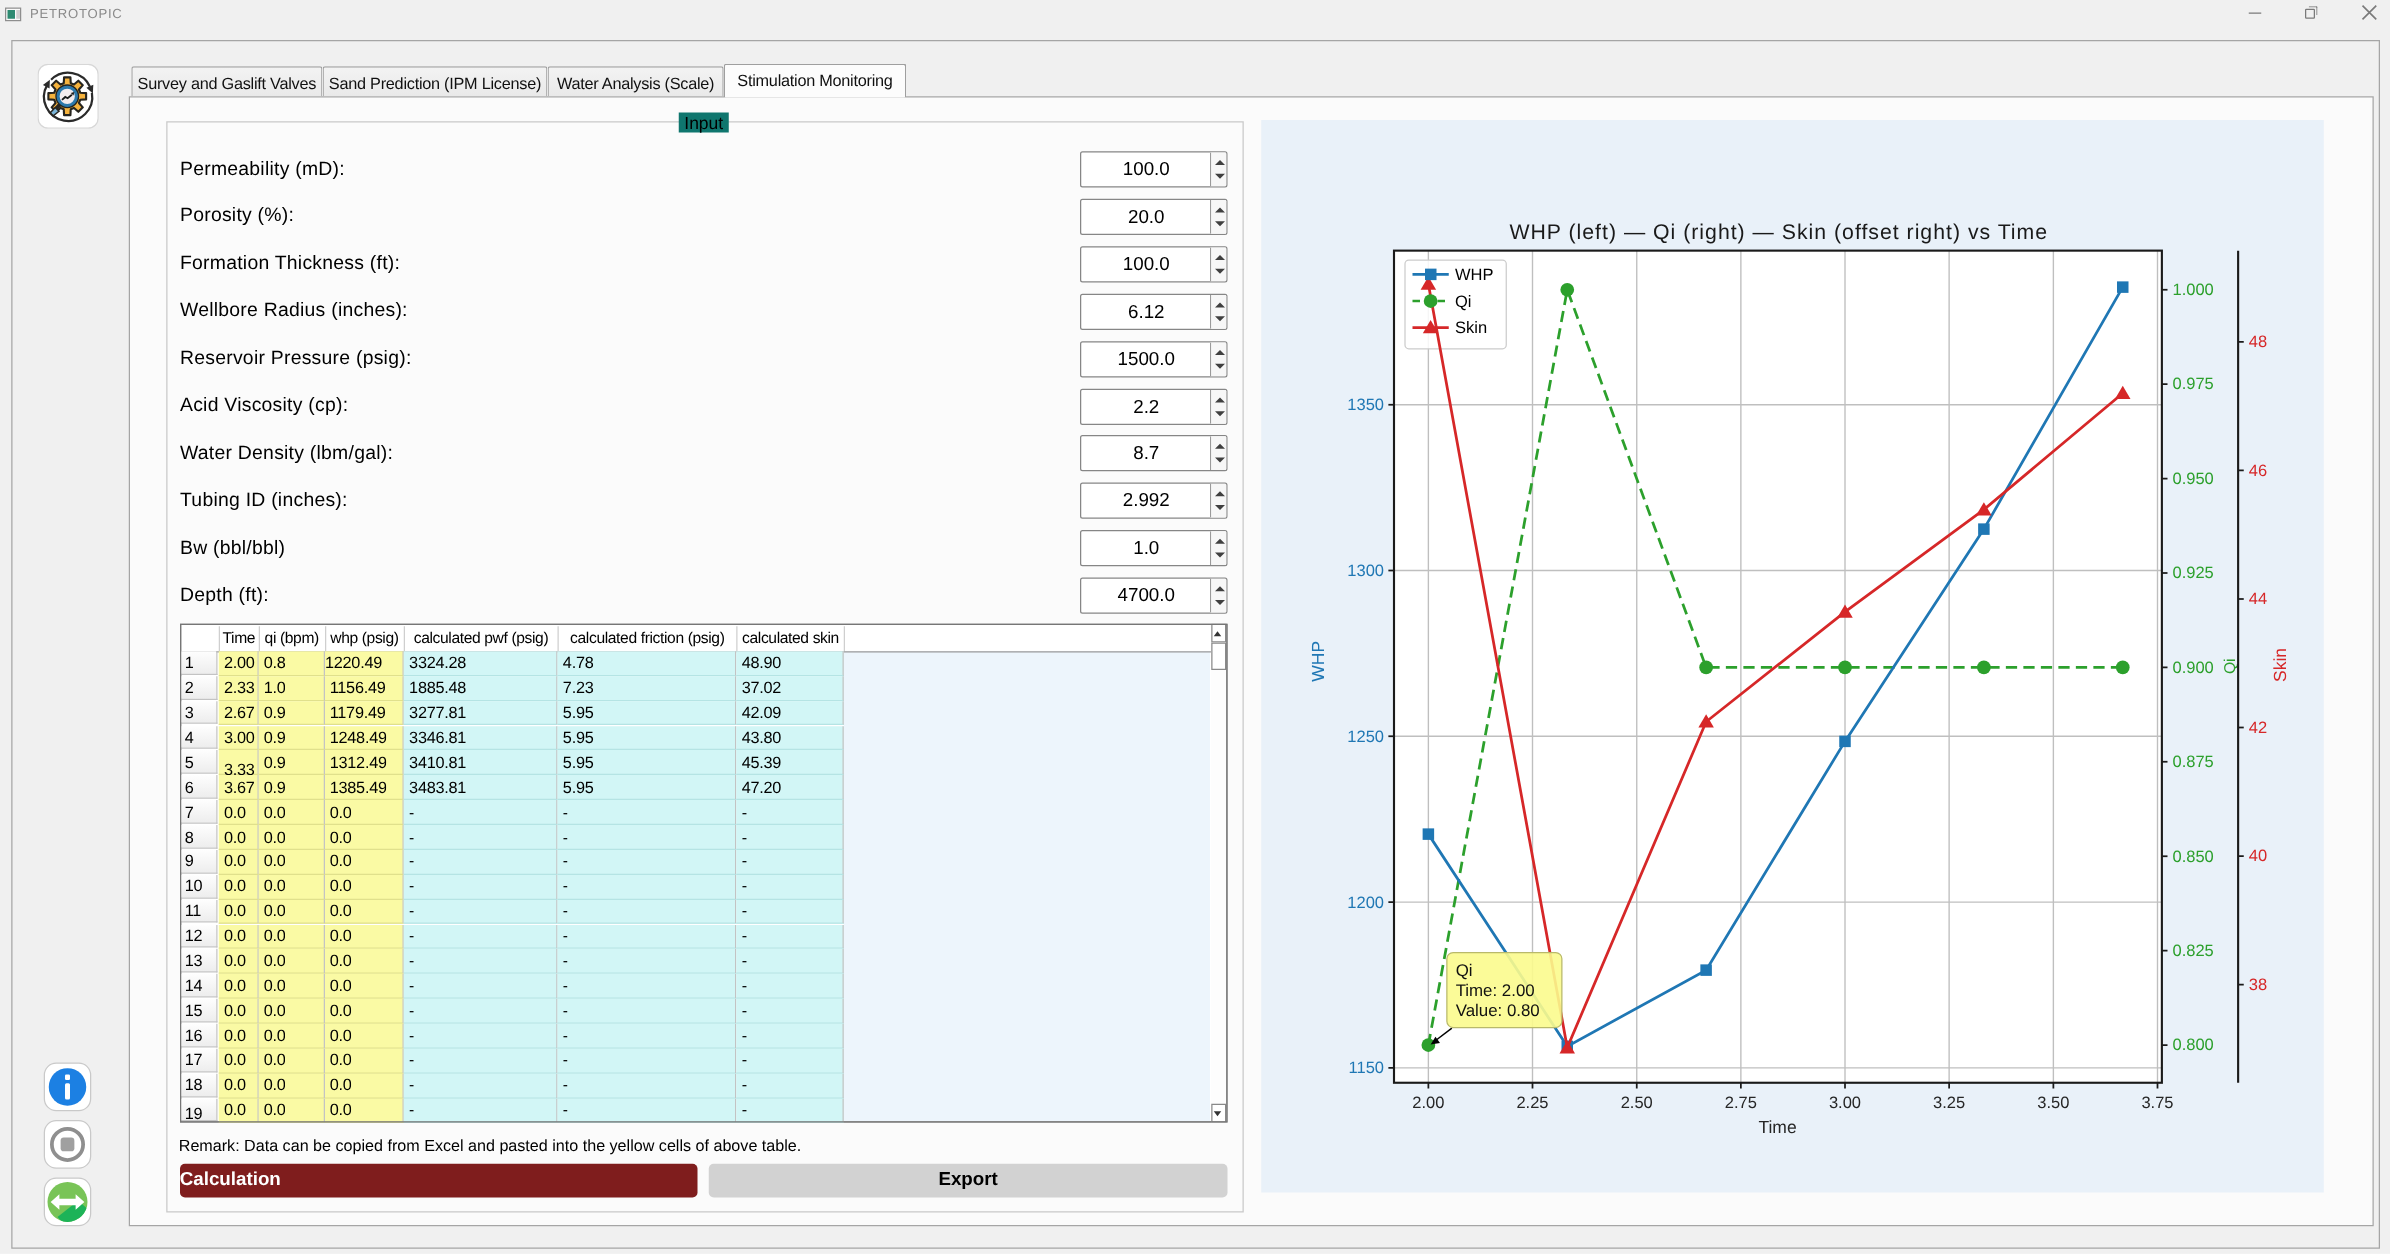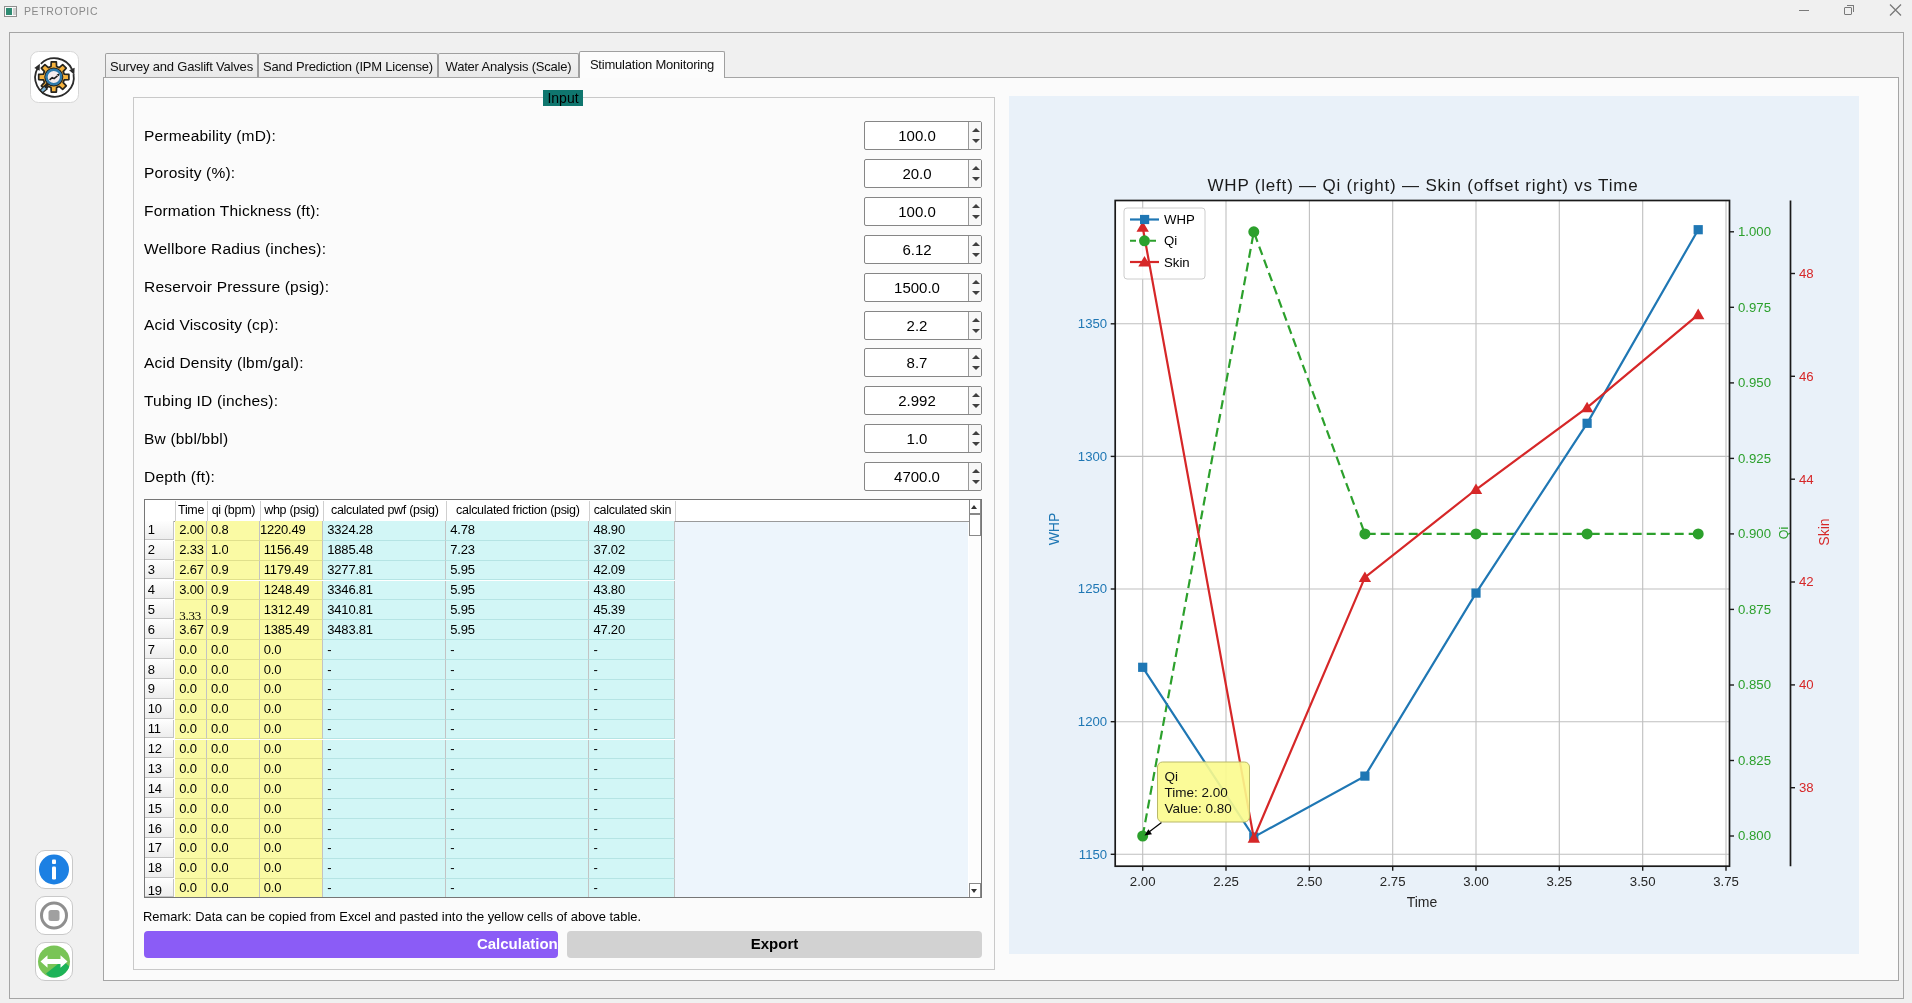--- a/index.html
+++ b/index.html
@@ -118,21 +118,21 @@
     </div>
   </div>
 <div class="abs lbl" style="left:144px;top:316.0px;">Acid Viscosity (cp):</div>
 <div class="spin" style="top:310.5px;">
     <div class="val">2.2</div>
     <div class="btns">
       <div class="up"></div>
       <div class="dn"></div>
     </div>
   </div>
-<div class="abs lbl" style="left:144px;top:353.9px;">Acid Density (lbm/gal):</div>
+<div class="abs lbl" style="left:144px;top:353.9px;">Water Density (lbm/gal):</div>
 <div class="spin" style="top:348.4px;">
     <div class="val">8.7</div>
     <div class="btns">
       <div class="up"></div>
       <div class="dn"></div>
     </div>
   </div>
 <div class="abs lbl" style="left:144px;top:391.8px;">Tubing ID (inches):</div>
 <div class="spin" style="top:386.3px;">
     <div class="val">2.992</div>
@@ -225,21 +225,21 @@
 <div class="cell" style="left:263.8px;top:582.0px;">1248.49</div>
 <div class="abs" style="left:323.3px;top:580.5px;width:123.0px;height:19.87px;background:#d2f6f6;border-right:1px solid #c3c3c3;border-bottom:1px solid #b5e4e4;"></div>
 <div class="cell" style="left:327.3px;top:582.0px;">3346.81</div>
 <div class="abs" style="left:446.3px;top:580.5px;width:143.1px;height:19.87px;background:#d2f6f6;border-right:1px solid #c3c3c3;border-bottom:1px solid #b5e4e4;"></div>
 <div class="cell" style="left:450.3px;top:582.0px;">5.95</div>
 <div class="abs" style="left:589.4px;top:580.5px;width:86.0px;height:19.87px;background:#d2f6f6;border-right:1px solid #c3c3c3;border-bottom:1px solid #b5e4e4;"></div>
 <div class="cell" style="left:593.4px;top:582.0px;">43.80</div>
 <div class="abs" style="left:143.8px;top:600.4px;width:30.4px;height:18.9px;background:linear-gradient(#fefefe,#ededed);border-right:1px solid #c3c3c3;border-bottom:1px solid #c3c3c3;"></div>
 <div class="cell" style="left:147.8px;top:601.9px;">5</div>
 <div class="abs" style="left:175.2px;top:600.4px;width:31.8px;height:19.87px;background:#fafaa4;border-right:1px solid #c3c3c3;border-bottom:1px solid #e0e08c;"></div>
-<div class="cell" style="left:179.2px;top:608px;font-family:Liberation Serif, serif;">3.33</div>
+<div class="cell" style="left:179.2px;top:608px;">3.33</div>
 <div class="abs" style="left:207.0px;top:600.4px;width:52.8px;height:19.87px;background:#fafaa4;border-right:1px solid #c3c3c3;border-bottom:1px solid #e0e08c;"></div>
 <div class="cell" style="left:211.0px;top:601.9px;">0.9</div>
 <div class="abs" style="left:259.8px;top:600.4px;width:63.5px;height:19.87px;background:#fafaa4;border-right:1px solid #c3c3c3;border-bottom:1px solid #e0e08c;"></div>
 <div class="cell" style="left:263.8px;top:601.9px;">1312.49</div>
 <div class="abs" style="left:323.3px;top:600.4px;width:123.0px;height:19.87px;background:#d2f6f6;border-right:1px solid #c3c3c3;border-bottom:1px solid #b5e4e4;"></div>
 <div class="cell" style="left:327.3px;top:601.9px;">3410.81</div>
 <div class="abs" style="left:446.3px;top:600.4px;width:143.1px;height:19.87px;background:#d2f6f6;border-right:1px solid #c3c3c3;border-bottom:1px solid #b5e4e4;"></div>
 <div class="cell" style="left:450.3px;top:601.9px;">5.95</div>
 <div class="abs" style="left:589.4px;top:600.4px;width:86.0px;height:19.87px;background:#d2f6f6;border-right:1px solid #c3c3c3;border-bottom:1px solid #b5e4e4;"></div>
 <div class="cell" style="left:593.4px;top:601.9px;">45.39</div>
@@ -440,21 +440,21 @@
 <div class="abs" style="left:589.4px;top:878.6px;width:86.0px;height:19.87px;background:#d2f6f6;border-right:1px solid #c3c3c3;border-bottom:1px solid #b5e4e4;"></div>
 <div class="cell" style="left:593.4px;top:880.1px;">-</div>
 <div class="abs" style="left:968.5px;top:499.2px;width:12.9px;height:398.7px;background:#fdfdfd;"></div>
 <div class="abs" style="left:968.5px;top:499.2px;width:12.6px;height:15px;border:1px solid #898989;background:#fff;"></div>
 <div class="abs" style="left:971.3px;top:504.6px;width:0;height:0;border-left:3.5px solid transparent;border-right:3.5px solid transparent;border-bottom:4px solid #333;"></div>
 <div class="abs" style="left:968.5px;top:514.2px;width:12.6px;height:22px;border:1px solid #898989;background:#fff;"></div>
 <div class="abs" style="left:968.5px;top:882.9px;width:12.6px;height:15px;border:1px solid #898989;background:#fff;"></div>
 <div class="abs" style="left:971.3px;top:888.5px;width:0;height:0;border-left:3.5px solid transparent;border-right:3.5px solid transparent;border-top:4px solid #333;"></div>
 <div class="abs" style="left:143.8px;top:498.6px;width:838.2px;height:399.9px;border:1px solid #767676;"></div>
 <div class="abs" style="left:143px;top:908.5px;font-size:12.9px;color:#000;white-space:nowrap;">Remark: Data can be copied from Excel and pasted into the yellow cells of above table.</div>
-<div class="abs" style="left:143.8px;top:931px;width:414px;height:26.5px;background:#8b5cf6;border-radius:4px;text-align:right;"><span style="color:#fff;font-weight:bold;font-size:15px;line-height:26.5px;">Calculation</span></div>
+<div class="abs" style="left:143.8px;top:931px;width:414px;height:26.5px;background:#7f1d1d;border-radius:4px;text-align:left;"><span style="color:#fff;font-weight:bold;font-size:15px;line-height:26.5px;">Calculation</span></div>
 <div class="abs" style="left:567px;top:931px;width:415px;height:26.5px;background:#d2d2d2;border-radius:4px;text-align:center;"><span style="color:#000;font-weight:bold;font-size:15px;line-height:26.5px;">Export</span></div>
 <svg class="abs" style="left:0;top:0;" width="1912" height="1003" viewBox="0 0 1912 1003">
     <rect x="1009" y="96" width="850" height="858" fill="#e9f1f9"></rect>
     <rect x="1115.2" y="200.5" width="614.3" height="665.7" fill="#ffffff"></rect>
     <line x1="1142.7" y1="200.5" x2="1142.7" y2="866.2" stroke="#bfbfbf" stroke-width="1.1"></line>
     <line x1="1226.0" y1="200.5" x2="1226.0" y2="866.2" stroke="#bfbfbf" stroke-width="1.1"></line>
     <line x1="1309.4" y1="200.5" x2="1309.4" y2="866.2" stroke="#bfbfbf" stroke-width="1.1"></line>
     <line x1="1392.7" y1="200.5" x2="1392.7" y2="866.2" stroke="#bfbfbf" stroke-width="1.1"></line>
     <line x1="1476.0" y1="200.5" x2="1476.0" y2="866.2" stroke="#bfbfbf" stroke-width="1.1"></line>
     <line x1="1559.3" y1="200.5" x2="1559.3" y2="866.2" stroke="#bfbfbf" stroke-width="1.1"></line>

